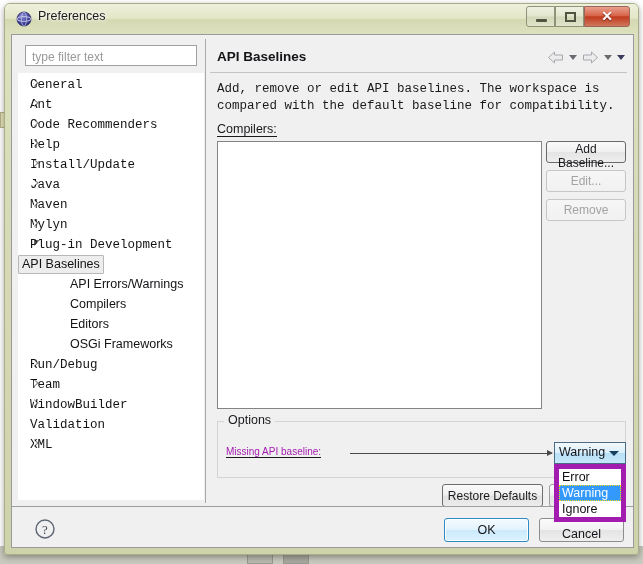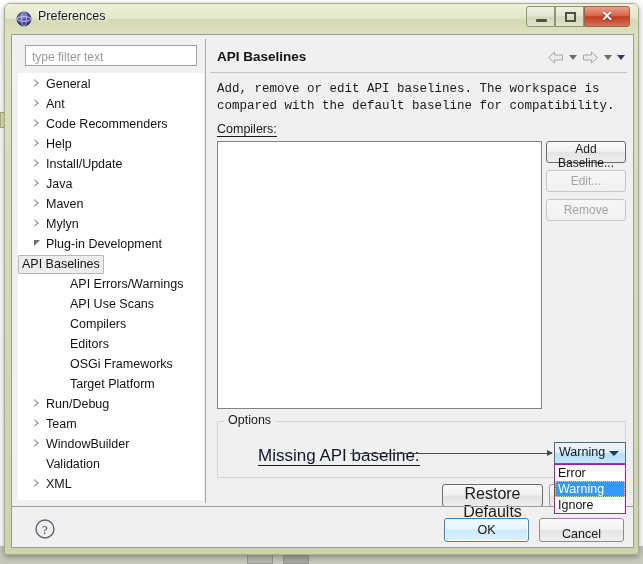--- a/index.html
+++ b/index.html
@@ -142,21 +142,21 @@
     white-space: nowrap;
     cursor: default;
   }
   .tree-label {
     display: inline-block;
     padding: 0 4px;
     line-height: 17px;
     position: relative;
     top: 1px;
   }
-  .lvl0 { padding-left: 28px; }
+  .lvl0 { padding-left: 12px; font-family: Liberation Mono, monospace; }
   .lvl1 { padding-left: 52px; }
   .tree-item.selected .tree-label {
     background: #ededed;
     border: 1px solid #b8b8b8;
     padding: 0 3px;
     border-radius: 1px;
   }
   .arrow {
     position: absolute;
     left: 16px; top: 6px;
@@ -301,21 +301,21 @@
   }
   #options-legend {
     position: absolute; left: 14px; top: 373px;
     background: #f0f0f0;
     padding: 0 4px;
     font-size: 12.5px;
     color: #1a1a1e;
   }
   #opt-label {
     position: absolute; left: 16px; top: 406px;
-    font-size: 17px; color: #0f172a; margin-left: 32px;
+    font-size: 10px; color: #a21caf;
   }
   #opt-label u { text-decoration: none; border-bottom: 1px solid #1a1a1e; }
   #opt-dots {
     position: absolute; left: 140px; top: 413px;
     width: 202px; height: 1px;
     background: #4a4a4a;
   }
   #opt-dots::after {
     content: "";
     position: absolute; right: -1px; top: -3px;
@@ -342,21 +342,21 @@
     position: absolute; right: 6px; top: 8px;
     width: 0; height: 0;
     border-left: 5px solid transparent;
     border-right: 5px solid transparent;
     border-top: 5px solid #15405e;
   }
   #combo-list {
     position: absolute; left: 344px; top: 424px;
     width: 72px;
     background: #ffffff;
-    border: 1px solid #a21caf;
+    border: 5px solid #a21caf;
     box-sizing: border-box;
     z-index: 40;
   }
   .combo-opt {
     height: 16px;
     line-height: 16px;
     font-size: 12.5px;
     color: #111115;
     padding-left: 3px;
     cursor: default;
@@ -366,21 +366,21 @@
     background: #3399ff;
     color: #ffffff;
     outline: 1px dotted #ffe000;
     outline-offset: -1px;
   }
 
   
   #btn-restore {
     position: absolute; left: 232px; top: 444px;
     width: 101px; height: 23px;
-    font-size: 16px;
+    font-size: 12px;
     font-family: "Liberation Sans", sans-serif;
     border: 1px solid #6d6d6d;
     border-radius: 3px;
     background: linear-gradient(to bottom, #fafafa 0%, #f0f0f0 48%, #e2e2e2 52%, #ededed 100%);
     color: #1a1a1e;
     cursor: default;
     box-sizing: border-box;
     padding: 0;
   }
   #btn-apply {
@@ -487,25 +487,23 @@
             <div class="tree-item"><span class="arrow collapsed" style="left: 16px;"></span><span class="tree-label lvl0">Ant</span></div>
             <div class="tree-item"><span class="arrow collapsed" style="left: 16px;"></span><span class="tree-label lvl0">Code Recommenders</span></div>
             <div class="tree-item"><span class="arrow collapsed" style="left: 16px;"></span><span class="tree-label lvl0">Help</span></div>
             <div class="tree-item"><span class="arrow collapsed" style="left: 16px;"></span><span class="tree-label lvl0">Install/Update</span></div>
             <div class="tree-item"><span class="arrow collapsed" style="left: 16px;"></span><span class="tree-label lvl0">Java</span></div>
             <div class="tree-item"><span class="arrow collapsed" style="left: 16px;"></span><span class="tree-label lvl0">Maven</span></div>
             <div class="tree-item"><span class="arrow collapsed" style="left: 16px;"></span><span class="tree-label lvl0">Mylyn</span></div>
             <div class="tree-item"><span class="arrow expanded" style="left: 16px;"></span><span class="tree-label lvl0">Plug-in Development</span></div>
             <div class="tree-item selected"><span class="tree-label lvl1">API Baselines</span></div>
             <div class="tree-item"><span class="tree-label lvl1">API Errors/Warnings</span></div>
-            <div class="tree-item"><span class="tree-label lvl1">API Use Scans</span></div>
             <div class="tree-item"><span class="tree-label lvl1">Compilers</span></div>
             <div class="tree-item"><span class="tree-label lvl1">Editors</span></div>
             <div class="tree-item"><span class="tree-label lvl1">OSGi Frameworks</span></div>
-            <div class="tree-item"><span class="tree-label lvl1">Target Platform</span></div>
             <div class="tree-item"><span class="arrow collapsed" style="left: 16px;"></span><span class="tree-label lvl0">Run/Debug</span></div>
             <div class="tree-item"><span class="arrow collapsed" style="left: 16px;"></span><span class="tree-label lvl0">Team</span></div>
             <div class="tree-item"><span class="arrow collapsed" style="left: 16px;"></span><span class="tree-label lvl0">WindowBuilder</span></div>
             <div class="tree-item"><span class="tree-label lvl0">Validation</span></div>
             <div class="tree-item"><span class="arrow collapsed" style="left: 16px;"></span><span class="tree-label lvl0">XML</span></div>
           </div>
       </div>
 
       <div id="splitter"></div>
 

